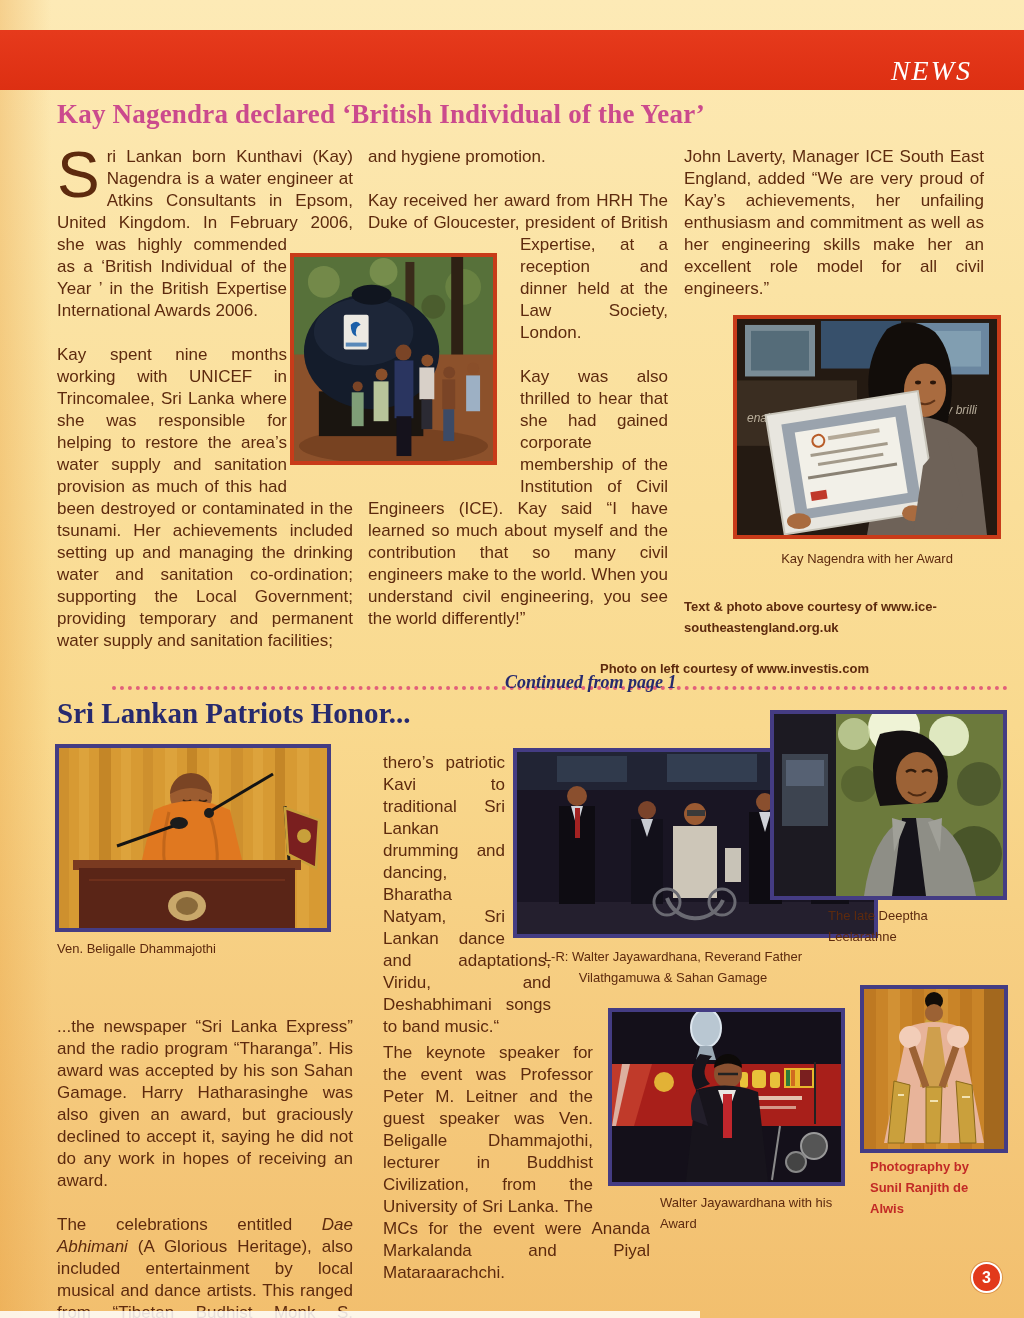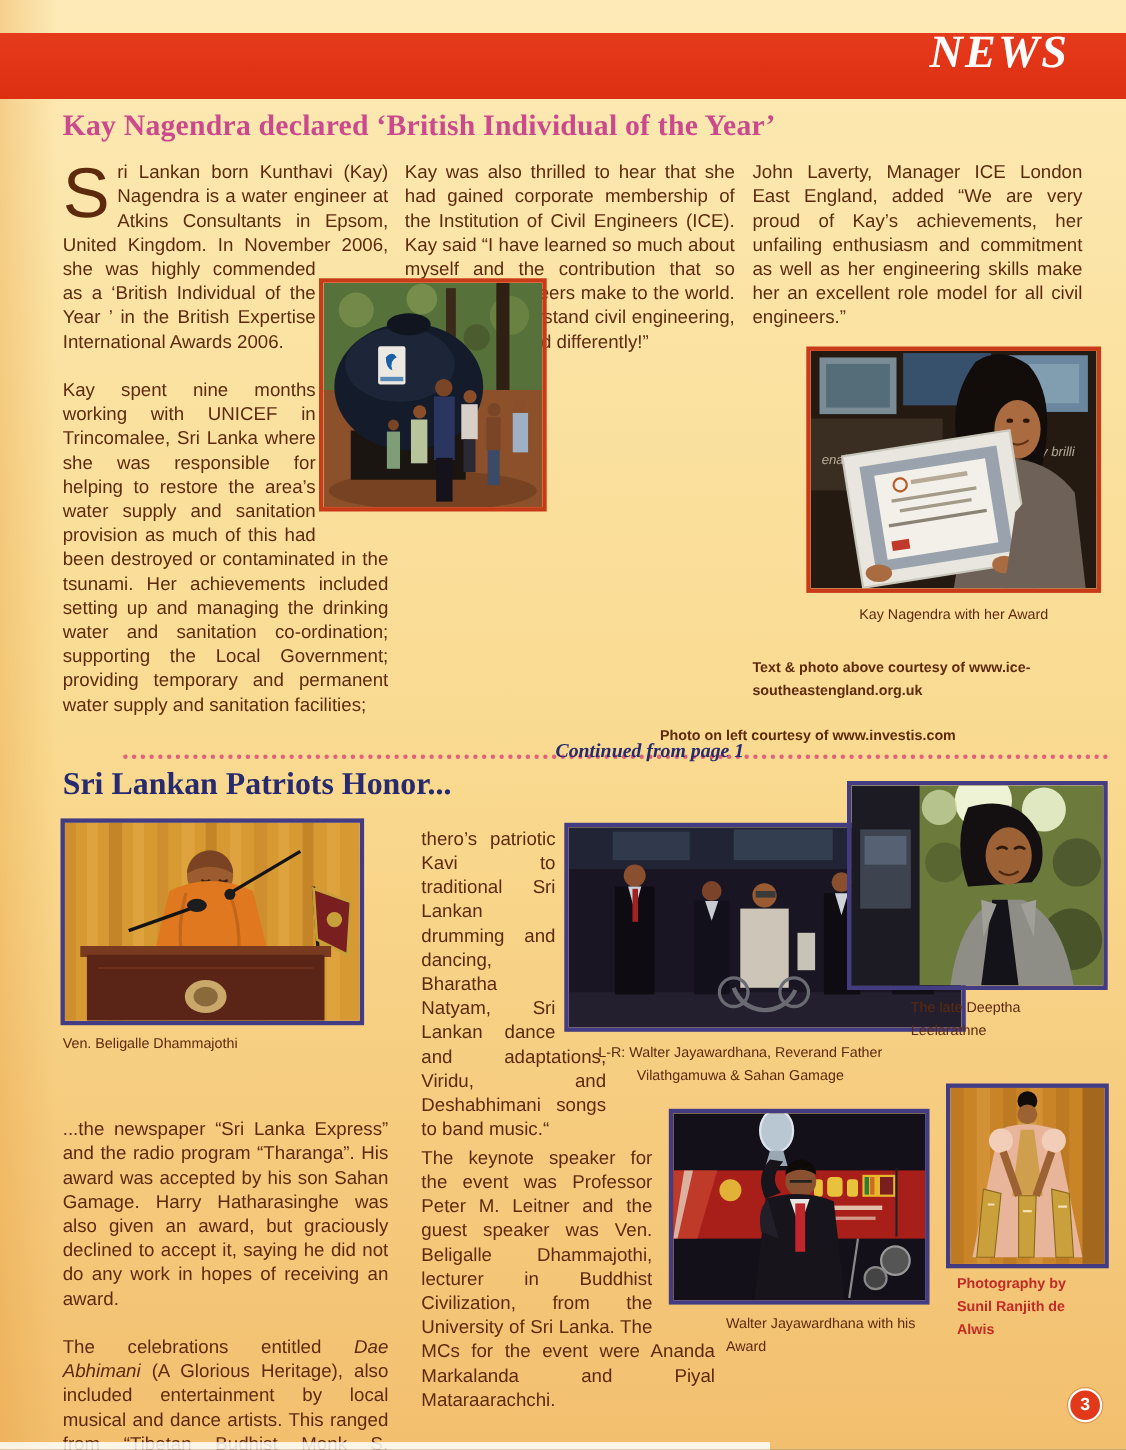--- a/index.html
+++ b/index.html
@@ -3,23 +3,23 @@
 <meta charset="utf-8">
 <style>
   html,body{margin:0;padding:0;background:#888;}
   .page{position:relative;width:1024px;height:1318px;overflow:hidden;
     font-family:"Liberation Sans",sans-serif;
     background:
       linear-gradient(90deg, rgba(228,148,48,.30) 0%, rgba(228,148,48,0) 5%),
       linear-gradient(180deg,#fdeab6 0%,#fbe3a4 22%,#f9d98e 55%,#f5c97c 82%,#f2bf6e 100%);}
   .redbar{position:absolute;left:0;top:30px;width:1024px;height:60px;
     background:linear-gradient(180deg,#e63a1c,#dd2f12);}
-  .news{position:absolute;right:52px;top:24px;color:#ffffff;
-    font-family:"Liberation Serif",serif;font-style:italic;font-weight:700;
-    font-size:42px;letter-spacing:2px;}
+  .news{position:absolute;right:52px;top:55px;color:#ffffff;
+    font-family:"Liberation Serif",serif;font-style:italic;font-weight:400;
+    font-size:28px;letter-spacing:2px;}
   .h1{position:absolute;left:57px;top:99px;width:930px;
     font-family:"Liberation Serif",serif;font-weight:700;font-size:27px;
     color:#cb4a8d;letter-spacing:.2px;}
   .h2{position:absolute;left:57px;top:697px;
     font-family:"Liberation Serif",serif;font-weight:700;font-size:29px;
     color:#272a6e;}
   .continued{position:absolute;left:505px;top:672px;width:260px;
     font-family:"Liberation Serif",serif;font-weight:700;font-style:italic;
     font-size:18px;color:#272a6e;}
   .col{position:absolute;font-size:17px;line-height:22px;color:#5d2a0e;
@@ -57,33 +57,39 @@
 <div class="page">
 
   <div class="redbar"></div>
   <div class="news">NEWS</div>
 
   <div class="h1">Kay Nagendra declared ‘British Individual of the Year’</div>
 
   <div class="col" style="left:57px;top:146px;width:296px;">
     <p>
       <span class="dropcap">S</span>
-      <span>ri Lankan born Kunthavi (Kay) Nagendra is a water engineer at Atkins Consultants in Epsom, United Kingdom. In November 2006,</span>
+      <span>ri Lankan born Kunthavi (Kay) Nagendra is a water engineer at Atkins Consultants in Epsom, United Kingdom. In February 2006,</span>
       <span class="spr" style="width:66px;height:247px;"></span>
       <span>she was highly commended as a ‘British Individual of the Year ’ in the British Expertise International Awards 2006.</span>
     </p>
     <p>Kay spent nine months working with UNICEF in Trincomalee, Sri Lanka where she was responsible for helping to restore the area’s water supply and sanitation provision as much of this had been destroyed or contaminated in the tsunami. Her achievements included setting up and managing the drinking water and sanitation co-ordination; supporting the Local Government; providing temporary and permanent water supply and sanitation facilities;</p>
   </div>
 
   <div class="col" style="left:368px;top:146px;width:300px;">
+    <p>and hygiene promotion.</p>
+    <p>
+      <span>Kay received her award from HRH The Duke of Gloucester, president of</span>
+      <span class="spl" style="width:152px;height:246px;"></span>
+      <span>British Expertise, at a reception and dinner held at the Law Society, London.</span>
+    </p>
     <p>Kay was also thrilled to hear that she had gained corporate membership of the Institution of Civil Engineers (ICE). Kay said “I have learned so much about myself and the contribution that so many civil engineers make to the world. When you understand civil engineering, you see the world differently!”</p>
   </div>
 
   <div class="col" style="left:684px;top:146px;width:300px;">
-    <p>John Laverty, Manager ICE London East England, added “We are very proud of Kay’s achievements, her unfailing enthusiasm and commitment as well as her engineering skills make her an excellent role model for all civil engineers.”</p>
+    <p>John Laverty, Manager ICE South East England, added “We are very proud of Kay’s achievements, her unfailing enthusiasm and commitment as well as her engineering skills make her an excellent role model for all civil engineers.”</p>
   </div>
 
   <div class="photo border-red" style="left:290px;top:253px;width:207px;height:212px;">
     <svg viewBox="0 0 200 205" preserveAspectRatio="none">
       <rect x="0" y="0" width="200" height="100" fill="#57713a"></rect>
       <circle cx="30" cy="25" r="16" fill="#7f9450" opacity=".7"></circle>
       <circle cx="90" cy="15" r="14" fill="#8aa058" opacity=".6"></circle>
       <circle cx="170" cy="30" r="18" fill="#718a46" opacity=".7"></circle>
       <circle cx="140" cy="50" r="12" fill="#49592c" opacity=".8"></circle>
       <rect x="112" y="5" width="9" height="95" fill="#3a2b1a"></rect>

